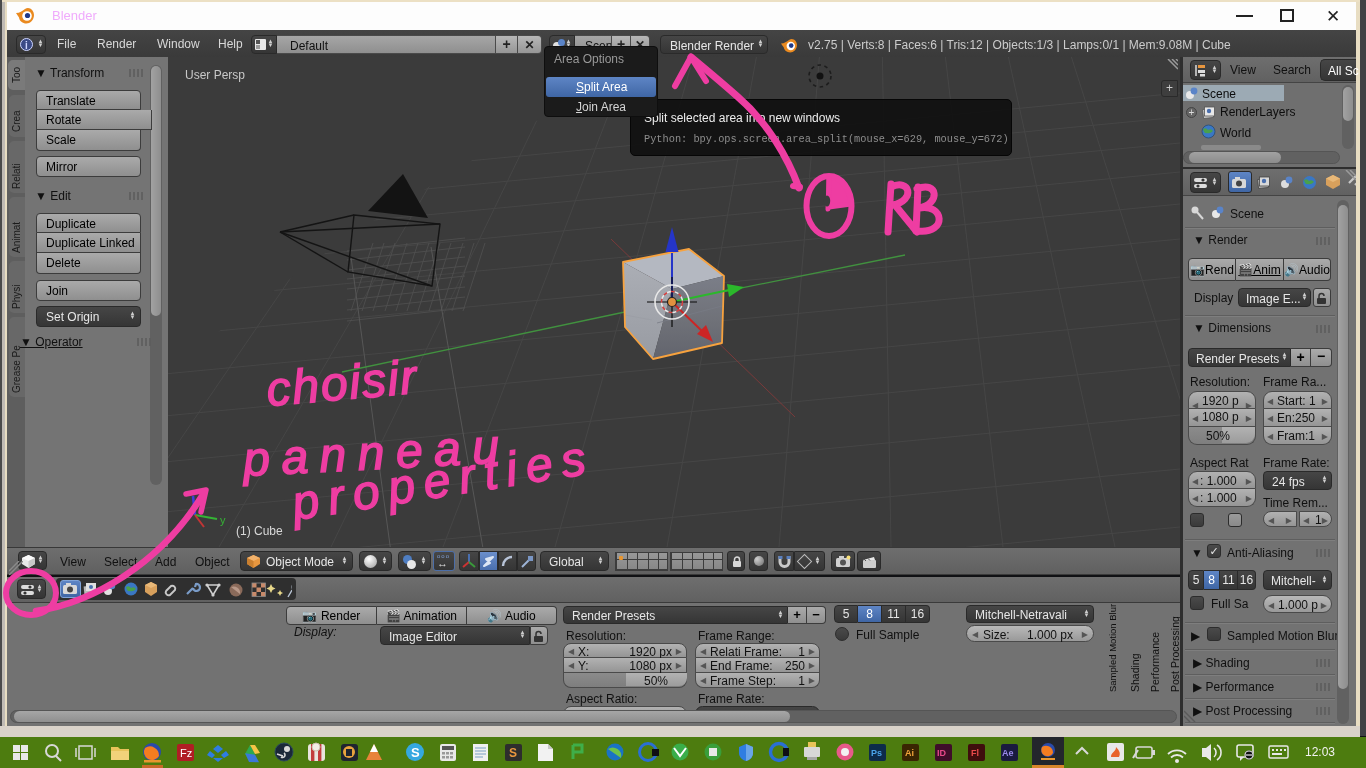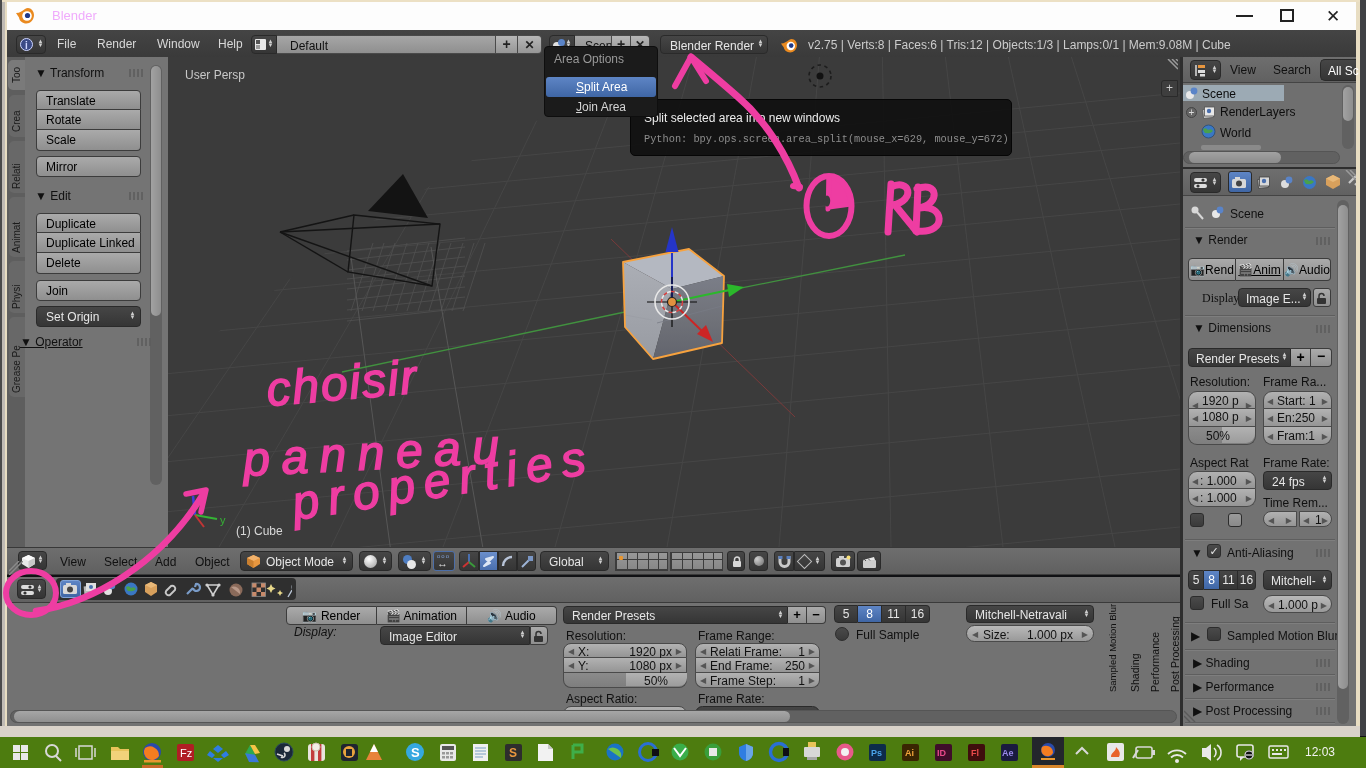--- a/index.html
+++ b/index.html
@@ -223,21 +223,21 @@
  <div class="abs" style="left:2px;top:260px;width:16px;height:80px;background:#686868;border-radius:5px 0 0 5px;"></div>
  <div class="abs" style="left:4px;top:336px;font-size:10px;color:#1a1a1a;transform:rotate(-90deg);transform-origin:0 0;white-space:nowrap;">Grease Pe</div>
 
  <div class="abs" style="left:143px;top:8px;width:12px;height:420px;background:#616161;border-radius:6px;"></div>
  <div class="abs" style="left:144px;top:9px;width:10px;height:250px;background:linear-gradient(90deg,#a2a2a2,#8e8e8e);border-radius:5px;"></div>
 
  <div class="abs hdrtxt" style="left:28px;top:9px;">▼ Transform</div>
  <div class="abs" style="left:122px;top:12px;width:14px;height:8px;background:repeating-linear-gradient(90deg,#5c5c5c 0 2px,transparent 2px 4px);opacity:.8;"></div>
 
  <div class="abs btn" style="left:29px;top:33px;width:105px;height:20px;border-radius:4px 4px 0 0;font-size:12px;line-height:20px;text-align:left;padding-left:9px;">Translate</div>
- <div class="abs btn" style="left:29px;top:53px;width:105px;height:20px;border-top:none;font-size:12px;line-height:20px;text-align:left;padding-left:9px;">Rotate</div>
+ <div class="abs btn" style="left:29px;top:53px;width:116px;height:20px;border-top:none;font-size:12px;line-height:20px;text-align:left;padding-left:9px;">Rotate</div>
  <div class="abs btn" style="left:29px;top:73px;width:105px;height:21px;border-top:none;border-radius:0 0 4px 4px;font-size:12px;line-height:20px;text-align:left;padding-left:9px;">Scale</div>
  <div class="abs btn" style="left:29px;top:99px;width:105px;height:21px;border-radius:4px;font-size:12px;line-height:20px;text-align:left;padding-left:9px;">Mirror</div>
 
  <div class="abs hdrtxt" style="left:28px;top:132px;">▼ Edit</div>
  <div class="abs" style="left:122px;top:135px;width:14px;height:8px;background:repeating-linear-gradient(90deg,#5c5c5c 0 2px,transparent 2px 4px);opacity:.8;"></div>
  <div class="abs btn" style="left:29px;top:156px;width:105px;height:20px;border-radius:4px 4px 0 0;font-size:12px;line-height:20px;text-align:left;padding-left:9px;">Duplicate</div>
  <div class="abs btn" style="left:29px;top:176px;width:105px;height:20px;border-top:none;font-size:12px;line-height:20px;text-align:left;padding-left:9px;">Duplicate Linked</div>
  <div class="abs btn" style="left:29px;top:196px;width:105px;height:21px;border-top:none;border-radius:0 0 4px 4px;font-size:12px;line-height:20px;text-align:left;padding-left:9px;">Delete</div>
  <div class="abs btn" style="left:29px;top:223px;width:105px;height:21px;border-radius:4px;font-size:12px;line-height:20px;text-align:left;padding-left:9px;">Join</div>
  <div class="abs dk" style="left:29px;top:249px;width:105px;height:21px;border-radius:4px;">
@@ -586,21 +586,21 @@
       <circle cx="5" cy="8" r="4" fill="#e8e8e8"></circle>
       <circle cx="9" cy="4" r="3.4" fill="#5a84c8"></circle>
     </svg>
  <div class="abs hdrtxt" style="left:47px;top:38px;">Scene</div>
  <div class="sep" style="left:2px;top:58px;width:150px;"></div>
  <div class="abs hdrtxt" style="left:10px;top:64px;">▼ Render</div>
  <div class="grip" style="left:133px;top:68px;"></div>
  <div class="abs btn" style="left:5px;top:89px;width:48px;height:23px;border-radius:4px 0 0 4px;font-size:12px;line-height:22px;">📷Rend</div>
  <div class="abs btn" style="left:53px;top:89px;width:48px;height:23px;border-left:none;font-size:12px;line-height:22px;text-decoration:underline;">🎬Anim</div>
  <div class="abs btn" style="left:101px;top:89px;width:47px;height:23px;border-left:none;border-radius:0 4px 4px 0;font-size:12px;line-height:22px;">🔊Audio</div>
- <div class="abs hdrtxt" style="left:19px;top:122px;font-family:Liberation Serif, serif;">Display</div>
+ <div class="abs hdrtxt" style="left:11px;top:122px;">Display</div>
  <div class="abs dk" style="left:55px;top:119px;width:73px;height:19px;border-radius:4px;">
   <span style="position:absolute;left:7px;top:3px;font-size:12px;">Image E...</span>
   <span class="updn" style="position:absolute;right:1px;top:3px;">▲<br>▼</span>
  </div>
  <div class="abs btn" style="left:130px;top:119px;width:18px;height:19px;border-radius:3px;">
       <svg width="12" height="13" style="position:absolute;left:2px;top:3px;">
         <rect x="1" y="6" width="9" height="6" rx="1" fill="#333"></rect>
         <path d="M3 6 V4 A2.5 2.5 0 0 1 8 4" fill="none" stroke="#333" stroke-width="1.5"></path>
       </svg>
     </div>

